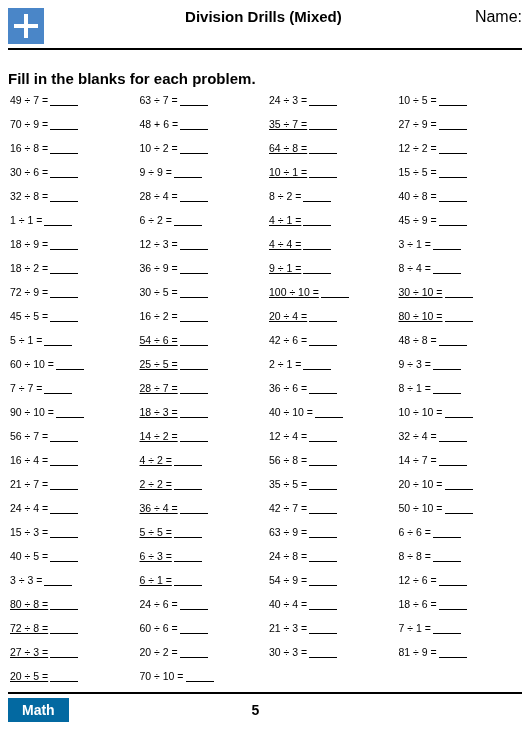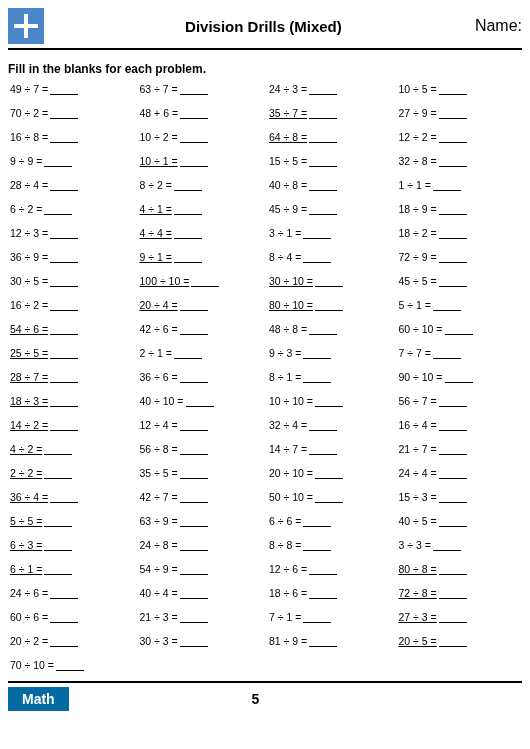--- a/index.html
+++ b/index.html
@@ -6,24 +6,24 @@
     body {
       font-family: Arial, sans-serif;
       font-size: 11px;
       background: #fff;
       width: 530px;
       min-height: 749px;
       padding: 8px;
     }
     .header {
       display: flex;
-      align-items: center;
+      align-items: flex-start;
       border-bottom: 2px solid #000;
       padding-bottom: 4px;
-      margin-bottom: 12px;
+      margin-bottom: 20px;
     }
     .header-logo {
       width: 36px;
       height: 36px;
       background: #4a86c8;
       display: flex;
       align-items: center;
       justify-content: center;
       margin-right: 8px;
       flex-shrink: 0;
@@ -34,21 +34,21 @@
       text-align: center;
       font-size: 15px;
       font-weight: bold;
     }
     .header-name {
       font-size: 16px;
       white-space: nowrap;
     }
     .instructions {
       font-weight: bold;
-      font-size: 12px;
+      font-size: 15px;
       margin-bottom: 3px;
     }
     .problems-grid {
       display: grid;
       grid-template-columns: repeat(4, 1fr);
       gap: 4px;
       width: 100%;
     }
     .problem-cell {
       display: flex;
@@ -125,21 +125,21 @@
     </div>
     <div class="problem-cell">
       <span class="problem-text">24 ÷ 3 =</span>
       <span class="answer-line"></span>
     </div>
     <div class="problem-cell">
       <span class="problem-text">10 ÷ 5 =</span>
       <span class="answer-line"></span>
     </div>
     <div class="problem-cell">
-      <span class="problem-text">70 ÷ 2 =</span>
+      <span class="problem-text">70 ÷ 9 =</span>
       <span class="answer-line"></span>
     </div>
     <div class="problem-cell">
       <span class="problem-text">48 + 6 =</span>
       <span class="answer-line"></span>
     </div>
     <div class="problem-cell">
       <span class="problem-text underlined">35 ÷ 7 =</span>
       <span class="answer-line"></span>
     </div>
@@ -154,20 +154,24 @@
     <div class="problem-cell">
       <span class="problem-text">10 ÷ 2 =</span>
       <span class="answer-line"></span>
     </div>
     <div class="problem-cell">
       <span class="problem-text underlined">64 ÷ 8 =</span>
       <span class="answer-line"></span>
     </div>
     <div class="problem-cell">
       <span class="problem-text">12 ÷ 2 =</span>
+      <span class="answer-line"></span>
+    </div>
+    <div class="problem-cell">
+      <span class="problem-text">30 ÷ 6 =</span>
       <span class="answer-line"></span>
     </div>
     <div class="problem-cell">
       <span class="problem-text">9 ÷ 9 =</span>
       <span class="answer-line"></span>
     </div>
     <div class="problem-cell">
       <span class="problem-text underlined">10 ÷ 1 =</span>
       <span class="answer-line"></span>
     </div>

